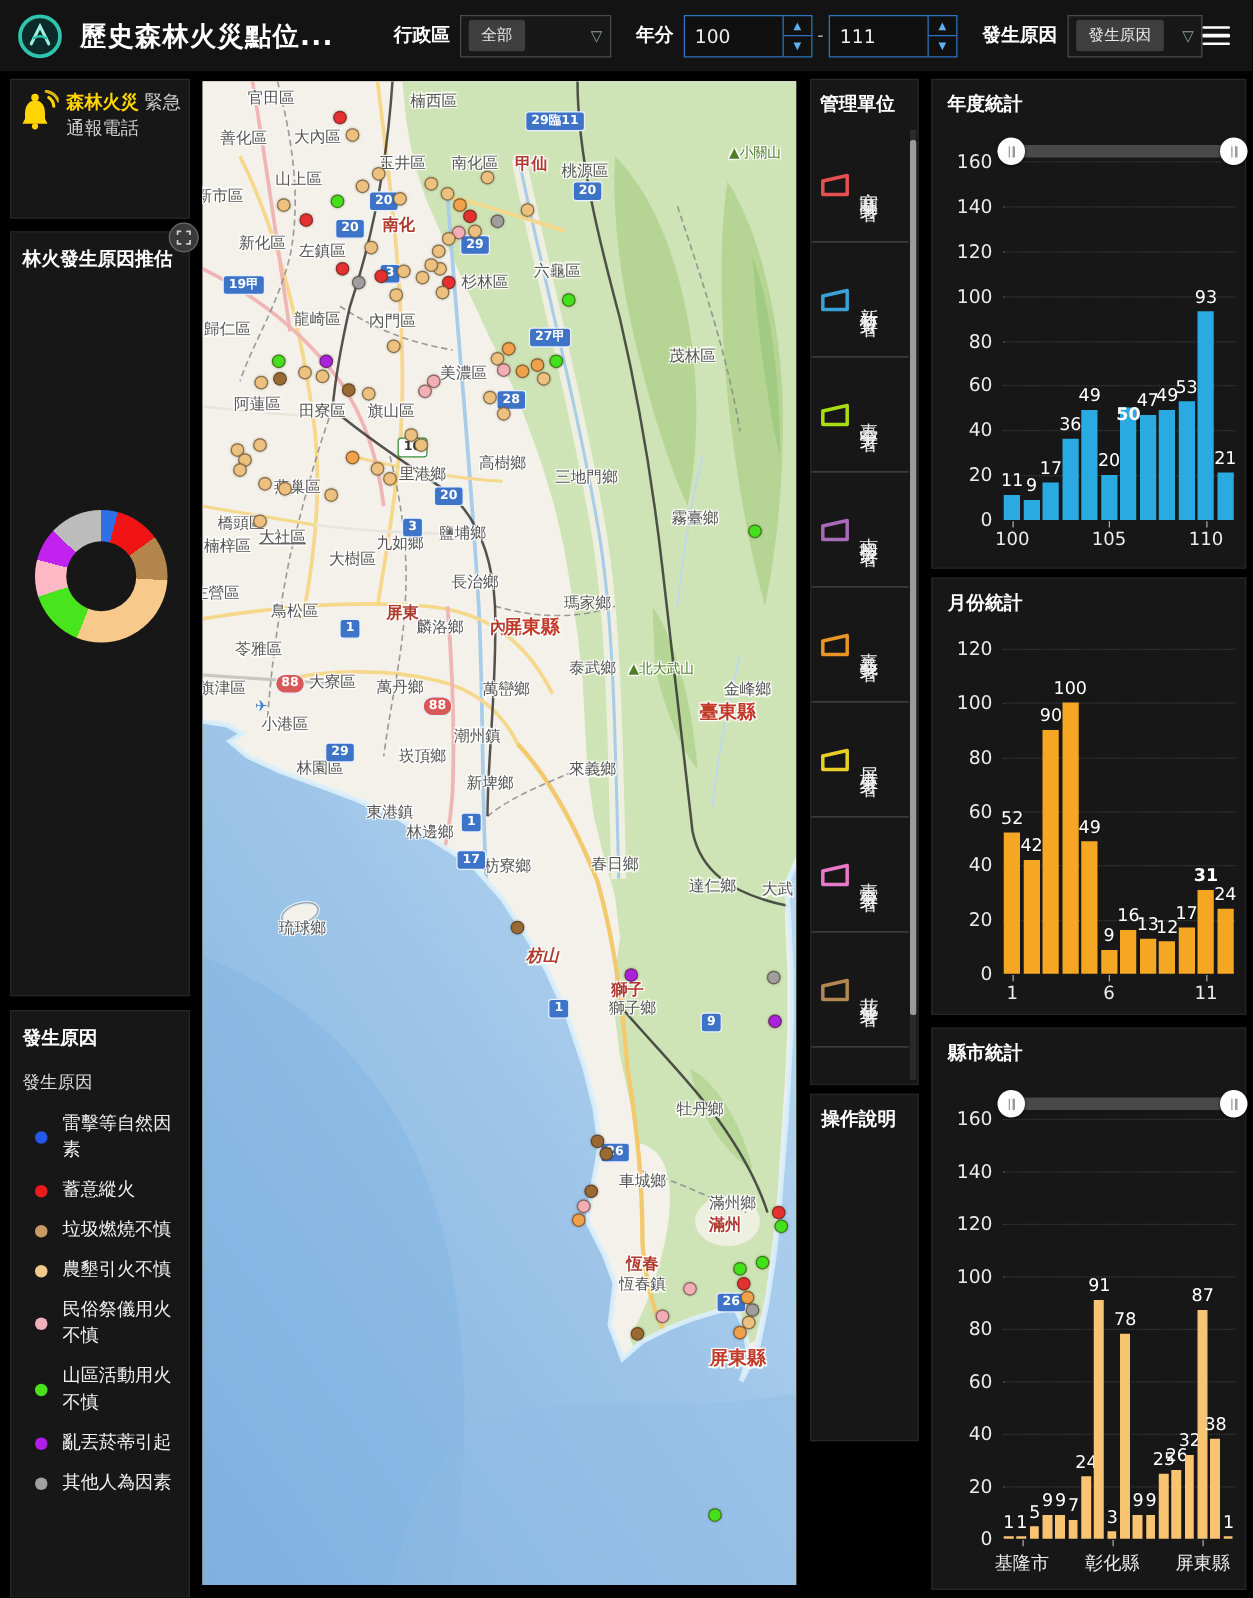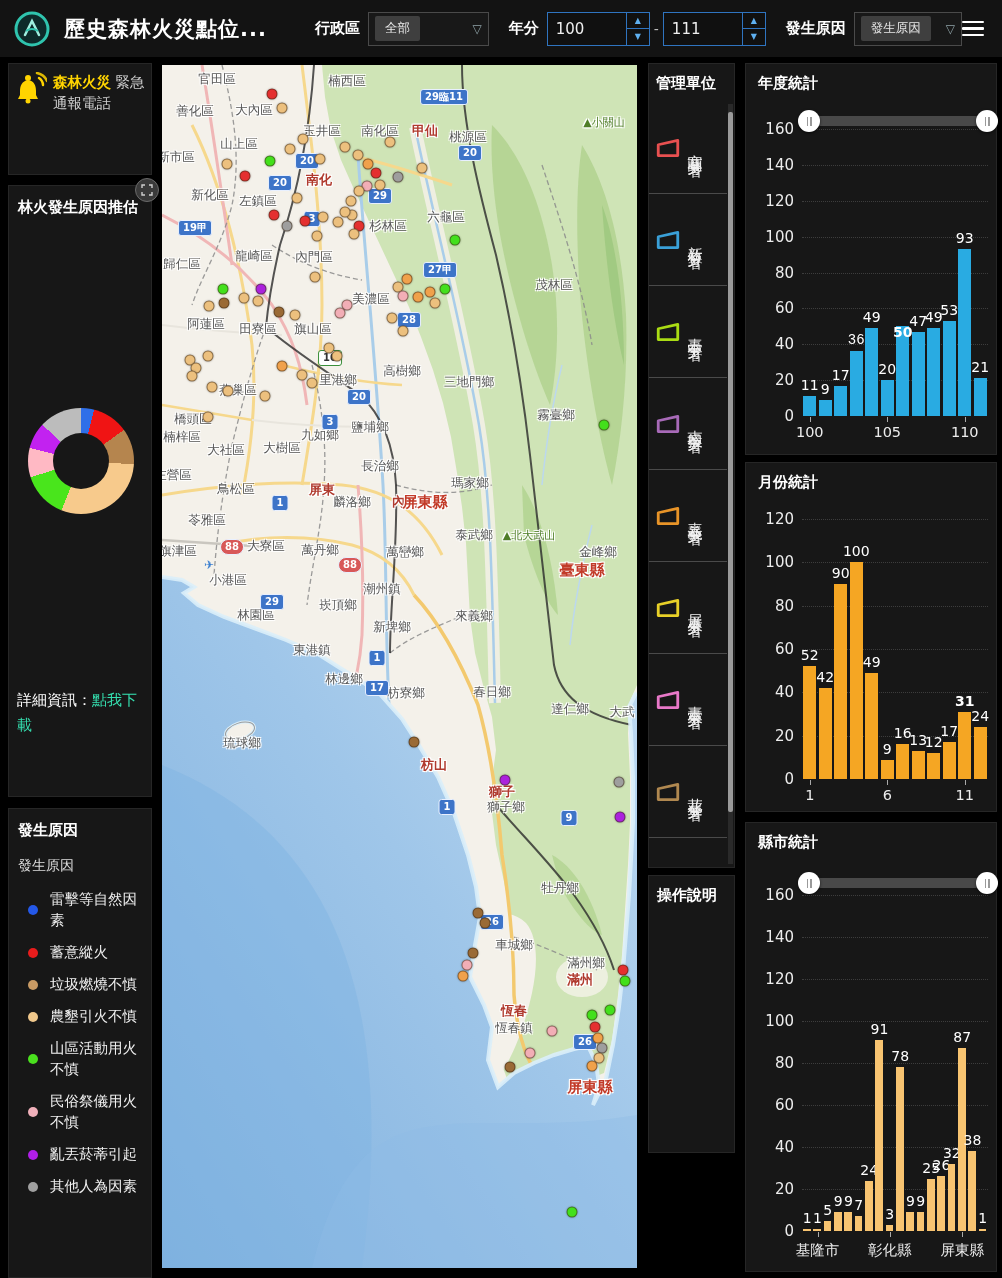--- a/index.html
+++ b/index.html
@@ -160,23 +160,20 @@
   <div id="est-title" class="ptitle">林火發生原因推估</div>
   <div id="est-expand">
     <svg width="12" height="12" viewBox="0 0 12 12">
       <g stroke="#cfcfcf" stroke-width="1.4" fill="none">
         <path d="M1 4 L1 1 L4 1 M8 1 L11 1 L11 4 M11 8 L11 11 L8 11 M4 11 L1 11 L1 8"></path>
       </g>
     </svg>
   </div>
   <div id="donut" style="background: conic-gradient(rgb(47, 111, 232) 0%, rgb(47, 111, 232) 4%, rgb(240, 20, 20) 4%, rgb(240, 20, 20) 15%, rgb(181, 133, 78) 15%, rgb(181, 133, 78) 26%, rgb(247, 202, 140) 26%, rgb(247, 202, 140) 56%, rgb(73, 229, 28) 56%, rgb(73, 229, 28) 70%, rgb(255, 185, 196) 70%, rgb(255, 185, 196) 79%, rgb(194, 34, 240) 79%, rgb(194, 34, 240) 87%, rgb(188, 188, 188) 87%, rgb(188, 188, 188) 100%);"></div>
   <div id="donut-hole"></div>
-  <div id="dl-line">
-    <span>詳細資訊：</span><span id="dl-link">點我下載</span>
-  </div>
 </div>
 
 <div id="p-causes" class="panel">
   <div id="cause-title" class="ptitle">發生原因</div>
   <div id="cause-sub">發生原因</div>
   <div id="cause-list">
       <div class="leg-item">
         <div class="leg-dot" style="background: rgb(36, 88, 232);"></div>
         <div class="leg-txt">雷擊等自然因素</div>
       </div>
@@ -186,26 +183,26 @@
       </div>
       <div class="leg-item">
         <div class="leg-dot" style="background: rgb(200, 154, 100);"></div>
         <div class="leg-txt">垃圾燃燒不慎</div>
       </div>
       <div class="leg-item">
         <div class="leg-dot" style="background: rgb(240, 200, 140);"></div>
         <div class="leg-txt">農墾引火不慎</div>
       </div>
       <div class="leg-item">
+        <div class="leg-dot" style="background: rgb(240, 176, 186);"></div>
+        <div class="leg-txt">民俗祭儀用火不慎</div>
+      </div>
+      <div class="leg-item">
         <div class="leg-dot" style="background: rgb(74, 224, 30);"></div>
         <div class="leg-txt">山區活動用火不慎</div>
-      </div>
-      <div class="leg-item">
-        <div class="leg-dot" style="background: rgb(240, 176, 186);"></div>
-        <div class="leg-txt">民俗祭儀用火不慎</div>
       </div>
       <div class="leg-item">
         <div class="leg-dot" style="background: rgb(176, 30, 232);"></div>
         <div class="leg-txt">亂丟菸蒂引起</div>
       </div>
       <div class="leg-item">
         <div class="leg-dot" style="background: rgb(160, 160, 160);"></div>
         <div class="leg-txt">其他人為因素</div>
       </div>
     </div>
@@ -302,21 +299,21 @@
       <div class="mlbl lbl-d" style="left: 44px; top: 259px;">阿蓮區</div>
       <div class="mlbl lbl-d" style="left: 96px; top: 264px;">田寮區</div>
       <div class="mlbl lbl-d" style="left: 151px; top: 264px;">旗山區</div>
       <div class="mlbl lbl-d" style="left: 209px; top: 234px;">美濃區</div>
       <div class="mlbl lbl-d" style="left: 240px; top: 306px;">高樹鄉</div>
       <div class="mlbl lbl-d" style="left: 307px; top: 317px;">三地門鄉</div>
       <div class="mlbl lbl-d" style="left: 394px; top: 350px;">霧臺鄉</div>
       <div class="mlbl lbl-d" style="left: 176px; top: 315px;">里港鄉</div>
       <div class="mlbl lbl-d" style="left: 76px; top: 325px;">燕巢區</div>
       <div class="mlbl lbl-d" style="left: 31px; top: 354px;">橋頭區</div>
-      <div class="mlbl lbl-d" style="left: 64px; top: 385px;">大社區</div>
+      <div class="mlbl lbl-d" style="left: 64px; top: 365px; text-decoration: underline;">大社區</div>
       <div class="mlbl lbl-d" style="left: 20px; top: 372px;">楠梓區</div>
       <div class="mlbl lbl-d" style="left: 158px; top: 370px;">九如鄉</div>
       <div class="mlbl lbl-d" style="left: 208px; top: 362px;">鹽埔鄉</div>
       <div class="mlbl lbl-d" style="left: 120px; top: 383px;">大樹區</div>
       <div class="mlbl lbl-d" style="left: 74px; top: 424px;">鳥松區</div>
       <div class="mlbl lbl-d" style="left: 11px; top: 410px;">左營區</div>
       <div class="mlbl lbl-d" style="left: 45px; top: 455px;">苓雅區</div>
       <div class="mlbl lbl-d" style="left: 16px; top: 486px;">旗津區</div>
       <div class="mlbl lbl-d" style="left: 104px; top: 481px;">大寮區</div>
       <div class="mlbl lbl-d" style="left: 158px; top: 485px;">萬丹鄉</div>
@@ -331,27 +328,27 @@
       <div class="mlbl lbl-k" style="left: 367px; top: 470px;">▲北大武山</div>
       <div class="mlbl lbl-d" style="left: 436px; top: 487px;">金峰鄉</div>
       <div class="mlbl lbl-c" style="left: 420px; top: 505px;">臺東縣</div>
       <div class="mlbl lbl-d" style="left: 220px; top: 524px;">潮州鎮</div>
       <div class="mlbl lbl-d" style="left: 66px; top: 515px;">小港區</div>
       <div class="mlbl lbl-d" style="left: 94px; top: 550px;">林園區</div>
       <div class="mlbl lbl-d" style="left: 176px; top: 540px;">崁頂鄉</div>
       <div class="mlbl lbl-d" style="left: 230px; top: 562px;">新埤鄉</div>
       <div class="mlbl lbl-d" style="left: 312px; top: 551px;">來義鄉</div>
       <div class="mlbl lbl-d" style="left: 150px; top: 585px;">東港鎮</div>
-      <div class="mlbl lbl-d" style="left: 182px; top: 601px; margin-top: 13px;">林邊鄉</div>
+      <div class="mlbl lbl-d" style="left: 182px; top: 601px;">林邊鄉</div>
       <div class="mlbl lbl-d" style="left: 244px; top: 628px;">枋寮鄉</div>
       <div class="mlbl lbl-d" style="left: 330px; top: 627px;">春日鄉</div>
       <div class="mlbl lbl-d" style="left: 408px; top: 644px;">達仁鄉</div>
       <div class="mlbl lbl-d" style="left: 460px; top: 647px;">大武</div>
       <div class="mlbl lbl-d" style="left: 80px; top: 678px;">琉球鄉</div>
-      <div class="mlbl lbl-p" style="left: 272px; top: 700px;">枋山</div>
+      <div class="mlbl lbl-p" style="left: 272px; top: 700px; font-style: italic;">枋山</div>
       <div class="mlbl lbl-p" style="left: 340px; top: 727px;">獅子</div>
       <div class="mlbl lbl-d" style="left: 344px; top: 742px;">獅子鄉</div>
       <div class="mlbl lbl-d" style="left: 398px; top: 823px;">牡丹鄉</div>
       <div class="mlbl lbl-d" style="left: 352px; top: 880px;">車城鄉</div>
       <div class="mlbl lbl-d" style="left: 424px; top: 898px;">滿州鄉</div>
       <div class="mlbl lbl-p" style="left: 418px; top: 915px;">滿州</div>
       <div class="mlbl lbl-p" style="left: 352px; top: 946px;">恆春</div>
       <div class="mlbl lbl-d" style="left: 352px; top: 963px;">恆春鎮</div>
       <div class="mlbl lbl-c" style="left: 428px; top: 1022px;">屏東縣</div>
       <div class="shield" style="left: 145px; top: 96px;">20</div>
@@ -549,21 +546,21 @@
       <div class="ylab" style="left: 6px; top: 91.875px;">140</div>
       <div class="gridline" style="left: 56px; width: 186px; top: 65px;"></div>
       <div class="ylab" style="left: 6px; top: 56px;">160</div>
       <div class="bar" style="left: 57px; width: 13px; top: 332.269px; height: 19.7312px; background: rgb(41, 171, 226);"></div>
       <div class="bval" style="left: 63.75px; top: 313.269px;">11</div>
       <div class="bar" style="left: 72.5px; width: 13px; top: 335.856px; height: 16.1438px; background: rgb(41, 171, 226);"></div>
       <div class="bval" style="left: 79.25px; top: 316.856px;">9</div>
       <div class="bar" style="left: 88px; width: 13px; top: 321.506px; height: 30.4937px; background: rgb(41, 171, 226);"></div>
       <div class="bval" style="left: 94.75px; top: 302.506px;">17</div>
       <div class="bar" style="left: 103.5px; width: 13px; top: 287.425px; height: 64.575px; background: rgb(41, 171, 226);"></div>
-      <div class="bval" style="left: 110.25px; top: 268.425px; font-family: Liberation Mono, monospace;">36</div>
+      <div class="bval" style="left: 110.25px; top: 268.425px;">36</div>
       <div class="bar" style="left: 119px; width: 13px; top: 264.106px; height: 87.8937px; background: rgb(41, 171, 226);"></div>
       <div class="bval" style="left: 125.75px; top: 245.106px;">49</div>
       <div class="bar" style="left: 134.5px; width: 13px; top: 316.125px; height: 35.875px; background: rgb(41, 171, 226);"></div>
       <div class="bval" style="left: 141.25px; top: 297.125px;">20</div>
       <div class="bar" style="left: 150px; width: 13px; top: 262.312px; height: 89.6875px; background: rgb(41, 171, 226);"></div>
       <div class="bval" style="left: 156.75px; top: 260px; font-weight: bold;">50</div>
       <div class="bar" style="left: 165.5px; width: 13px; top: 267.694px; height: 84.3062px; background: rgb(41, 171, 226);"></div>
       <div class="bval" style="left: 172.25px; top: 248.694px;">47</div>
       <div class="bar" style="left: 181px; width: 13px; top: 264.106px; height: 87.8937px; background: rgb(41, 171, 226);"></div>
       <div class="bval" style="left: 187.75px; top: 245.106px;">49</div>

